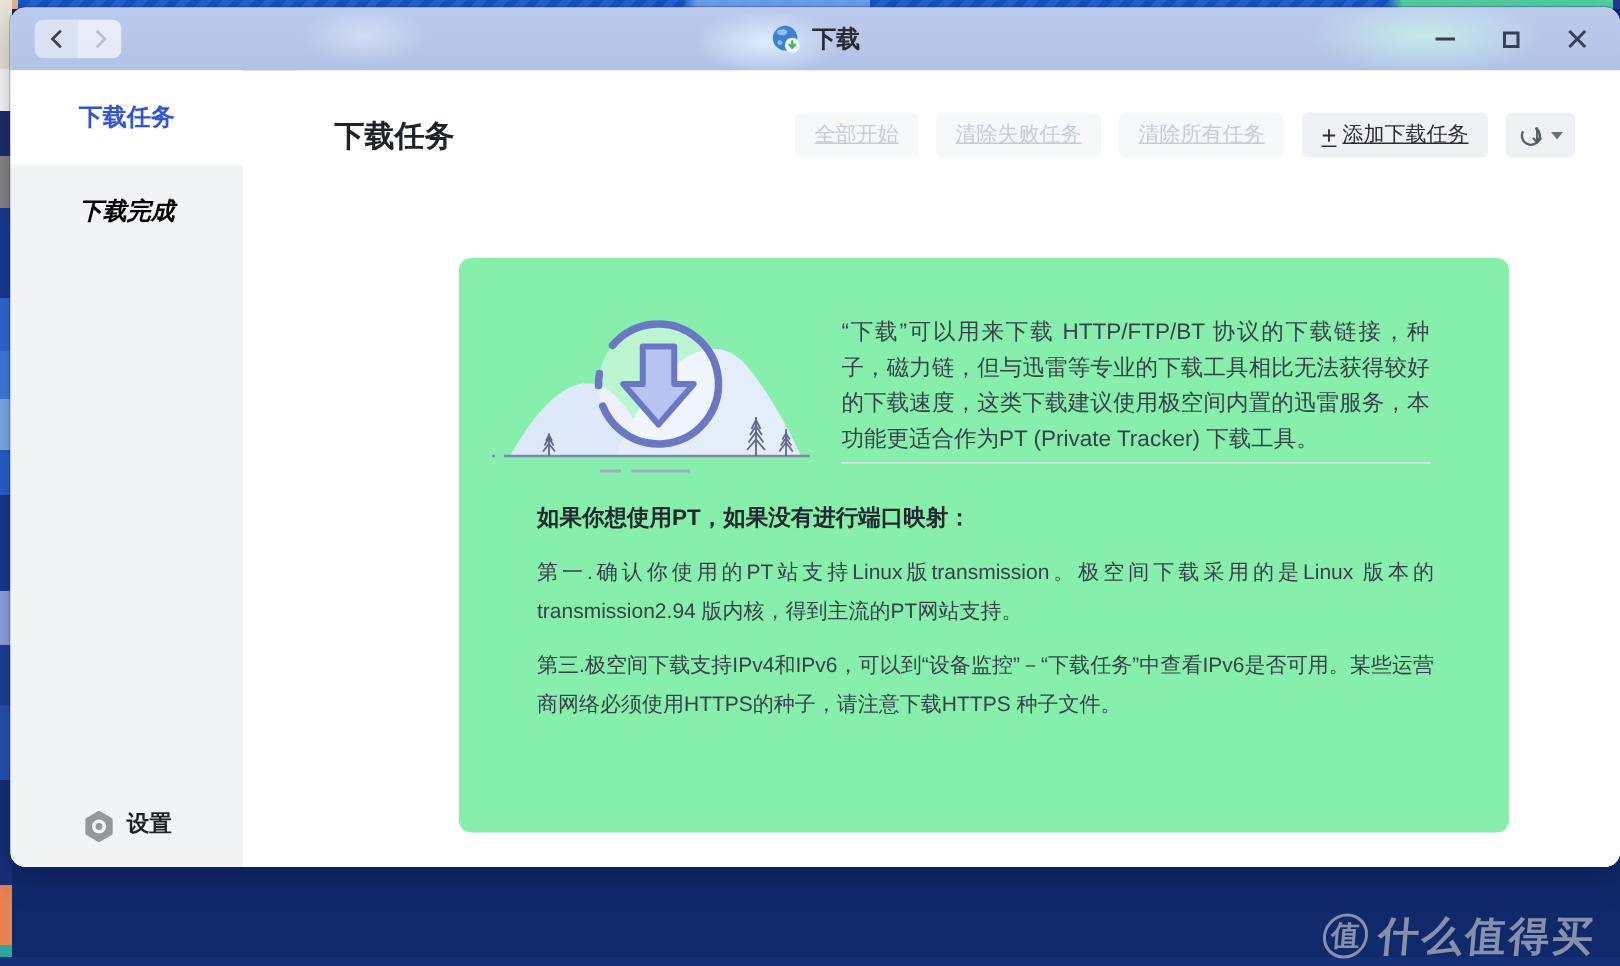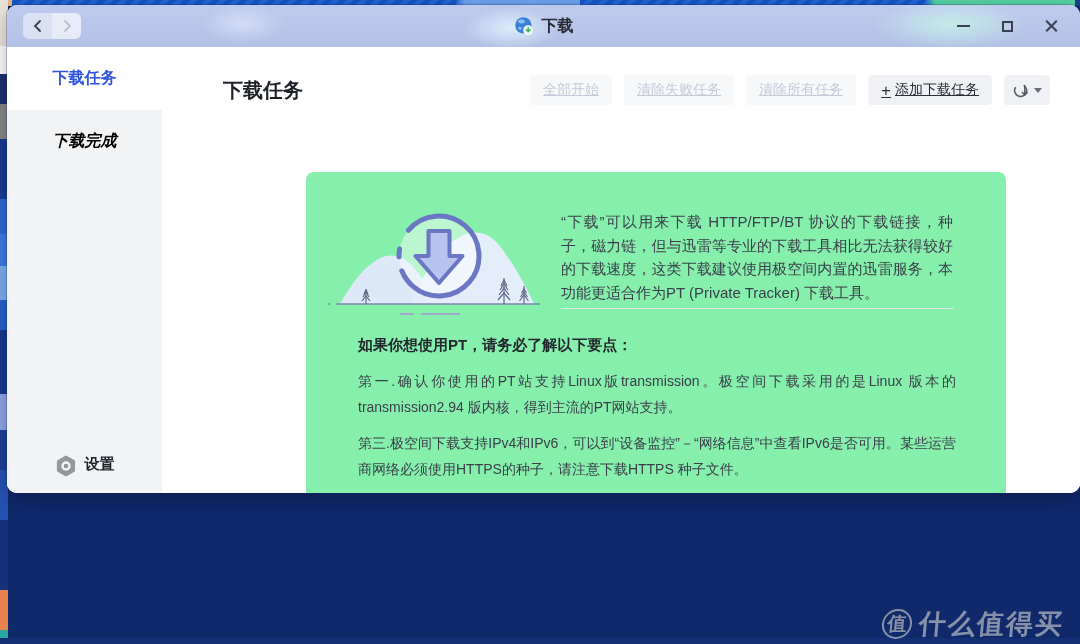--- a/index.html
+++ b/index.html
@@ -9,21 +9,21 @@
   
   .desk-top{position:absolute;left:0;top:0;width:1080px;height:6px;
     background:
       linear-gradient(90deg,#e9b68c 0 12px,rgba(0,0,0,0) 12px 455px,rgba(125,175,250,.85) 465px 580px,rgba(0,0,0,0) 580px 925px,rgba(88,219,163,.95) 935px 1075px,#1d3f8e 1075px),
       repeating-linear-gradient(135deg,#1457c4 0 5px,#2066d8 5px 10px);}
   .desk-left{position:absolute;left:0;top:0;width:8px;height:644px;
     background:linear-gradient(180deg,#ece7dd 0 46px,#ffffff 46px 74px,#1c2f6e 74px 104px,#8a8a8a 104px 139px,#1a3c96 139px 199px,#2f6bd8 199px 234px,#3f7de8 234px 266px,#7fb0f0 266px 300px,#2a62cc 300px 330px,#1a3a90 330px 394px,#93a8e8 394px 430px,#1e3f98 430px 470px,#2553b4 470px 520px,#16307a 520px 590px,#e8824f 590px 630px,#2aa7a0 630px 644px);}
   .desk-bottom{position:absolute;left:0;bottom:0;width:1080px;height:6px;background:#142f76;}
 
   
-  .window{position:absolute;left:7px;top:5px;width:1073px;height:488px;
+  .window{position:absolute;left:7px;top:5px;width:1073px;height:573px;
     border-radius:10px;overflow:hidden;display:flex;flex-direction:column;
     box-shadow:0 0 0 1px rgba(20,40,90,.25),0 6px 22px rgba(0,0,30,.3);background:#fff;}
 
   
   .titlebar{height:42px;flex:0 0 42px;position:relative;display:flex;align-items:center;
     background:
       radial-gradient(70px 30px at 47% 55%,rgba(228,244,255,.85),rgba(228,244,255,0) 70%),
       radial-gradient(110px 36px at 88% 45%,rgba(202,246,234,.75),rgba(202,246,234,0) 72%),
       radial-gradient(60px 28px at 22% 45%,rgba(236,243,255,.5),rgba(236,243,255,0) 70%),
       linear-gradient(180deg,#bdcaec,#b2c2e6);}
@@ -205,25 +205,25 @@
                 <path d="M-2.5 -11 L0 -15 L2.5 -11"></path>
             </g>
           </g>
           <circle cx="113" cy="72" r="40" fill="rgba(255,255,255,.45)" stroke="#6b77c5" stroke-width="5" stroke-dasharray="208 14 8 21" transform="rotate(-140 113 72)" stroke-linecap="round"></circle>
           <path d="M102.5 47 h21 v25 h13 L113 99 L89.5 72 h13 Z" fill="#b7c4f1" stroke="#6b77c5" stroke-width="4" stroke-linejoin="round"></path>
         </svg>
 
         <p class="intro">“下载”可以用来下载 HTTP/FTP/BT 协议的下载链接，种子，磁力链，但与迅雷等专业的下载工具相比无法获得较好的下载速度，这类下载建议使用极空间内置的迅雷服务，本功能更适合作为PT (Private Tracker) 下载工具。</p>
         <div class="divider"></div>
 
-        <div class="tips-heading">如果你想使用PT，请务必了解以下要点：</div>
+        <div class="tips-heading">如果你想使用PT，如果没有进行端口映射：</div>
 
         <div class="points">
           <p>第一.确认你使用的PT站支持Linux版transmission。极空间下载采用的是Linux 版本的 transmission2.94 版内核，得到主流的PT网站支持。</p>
-          <p>第三.极空间下载支持IPv4和IPv6，可以到“设备监控”－“网络信息”中查看IPv6是否可用。某些运营商网络必须使用HTTPS的种子，请注意下载HTTPS 种子文件。</p>
+          <p>第三.极空间下载支持IPv4和IPv6，可以到“设备监控”－“下载任务”中查看IPv6是否可用。某些运营商网络必须使用HTTPS的种子，请注意下载HTTPS 种子文件。</p>
         </div>
 
       </div>
     </div>
   </div>
 </div>
 
 <div class="watermark">
   <span class="wm-badge">值</span>
   <span class="wm-text">什么值得买</span>

